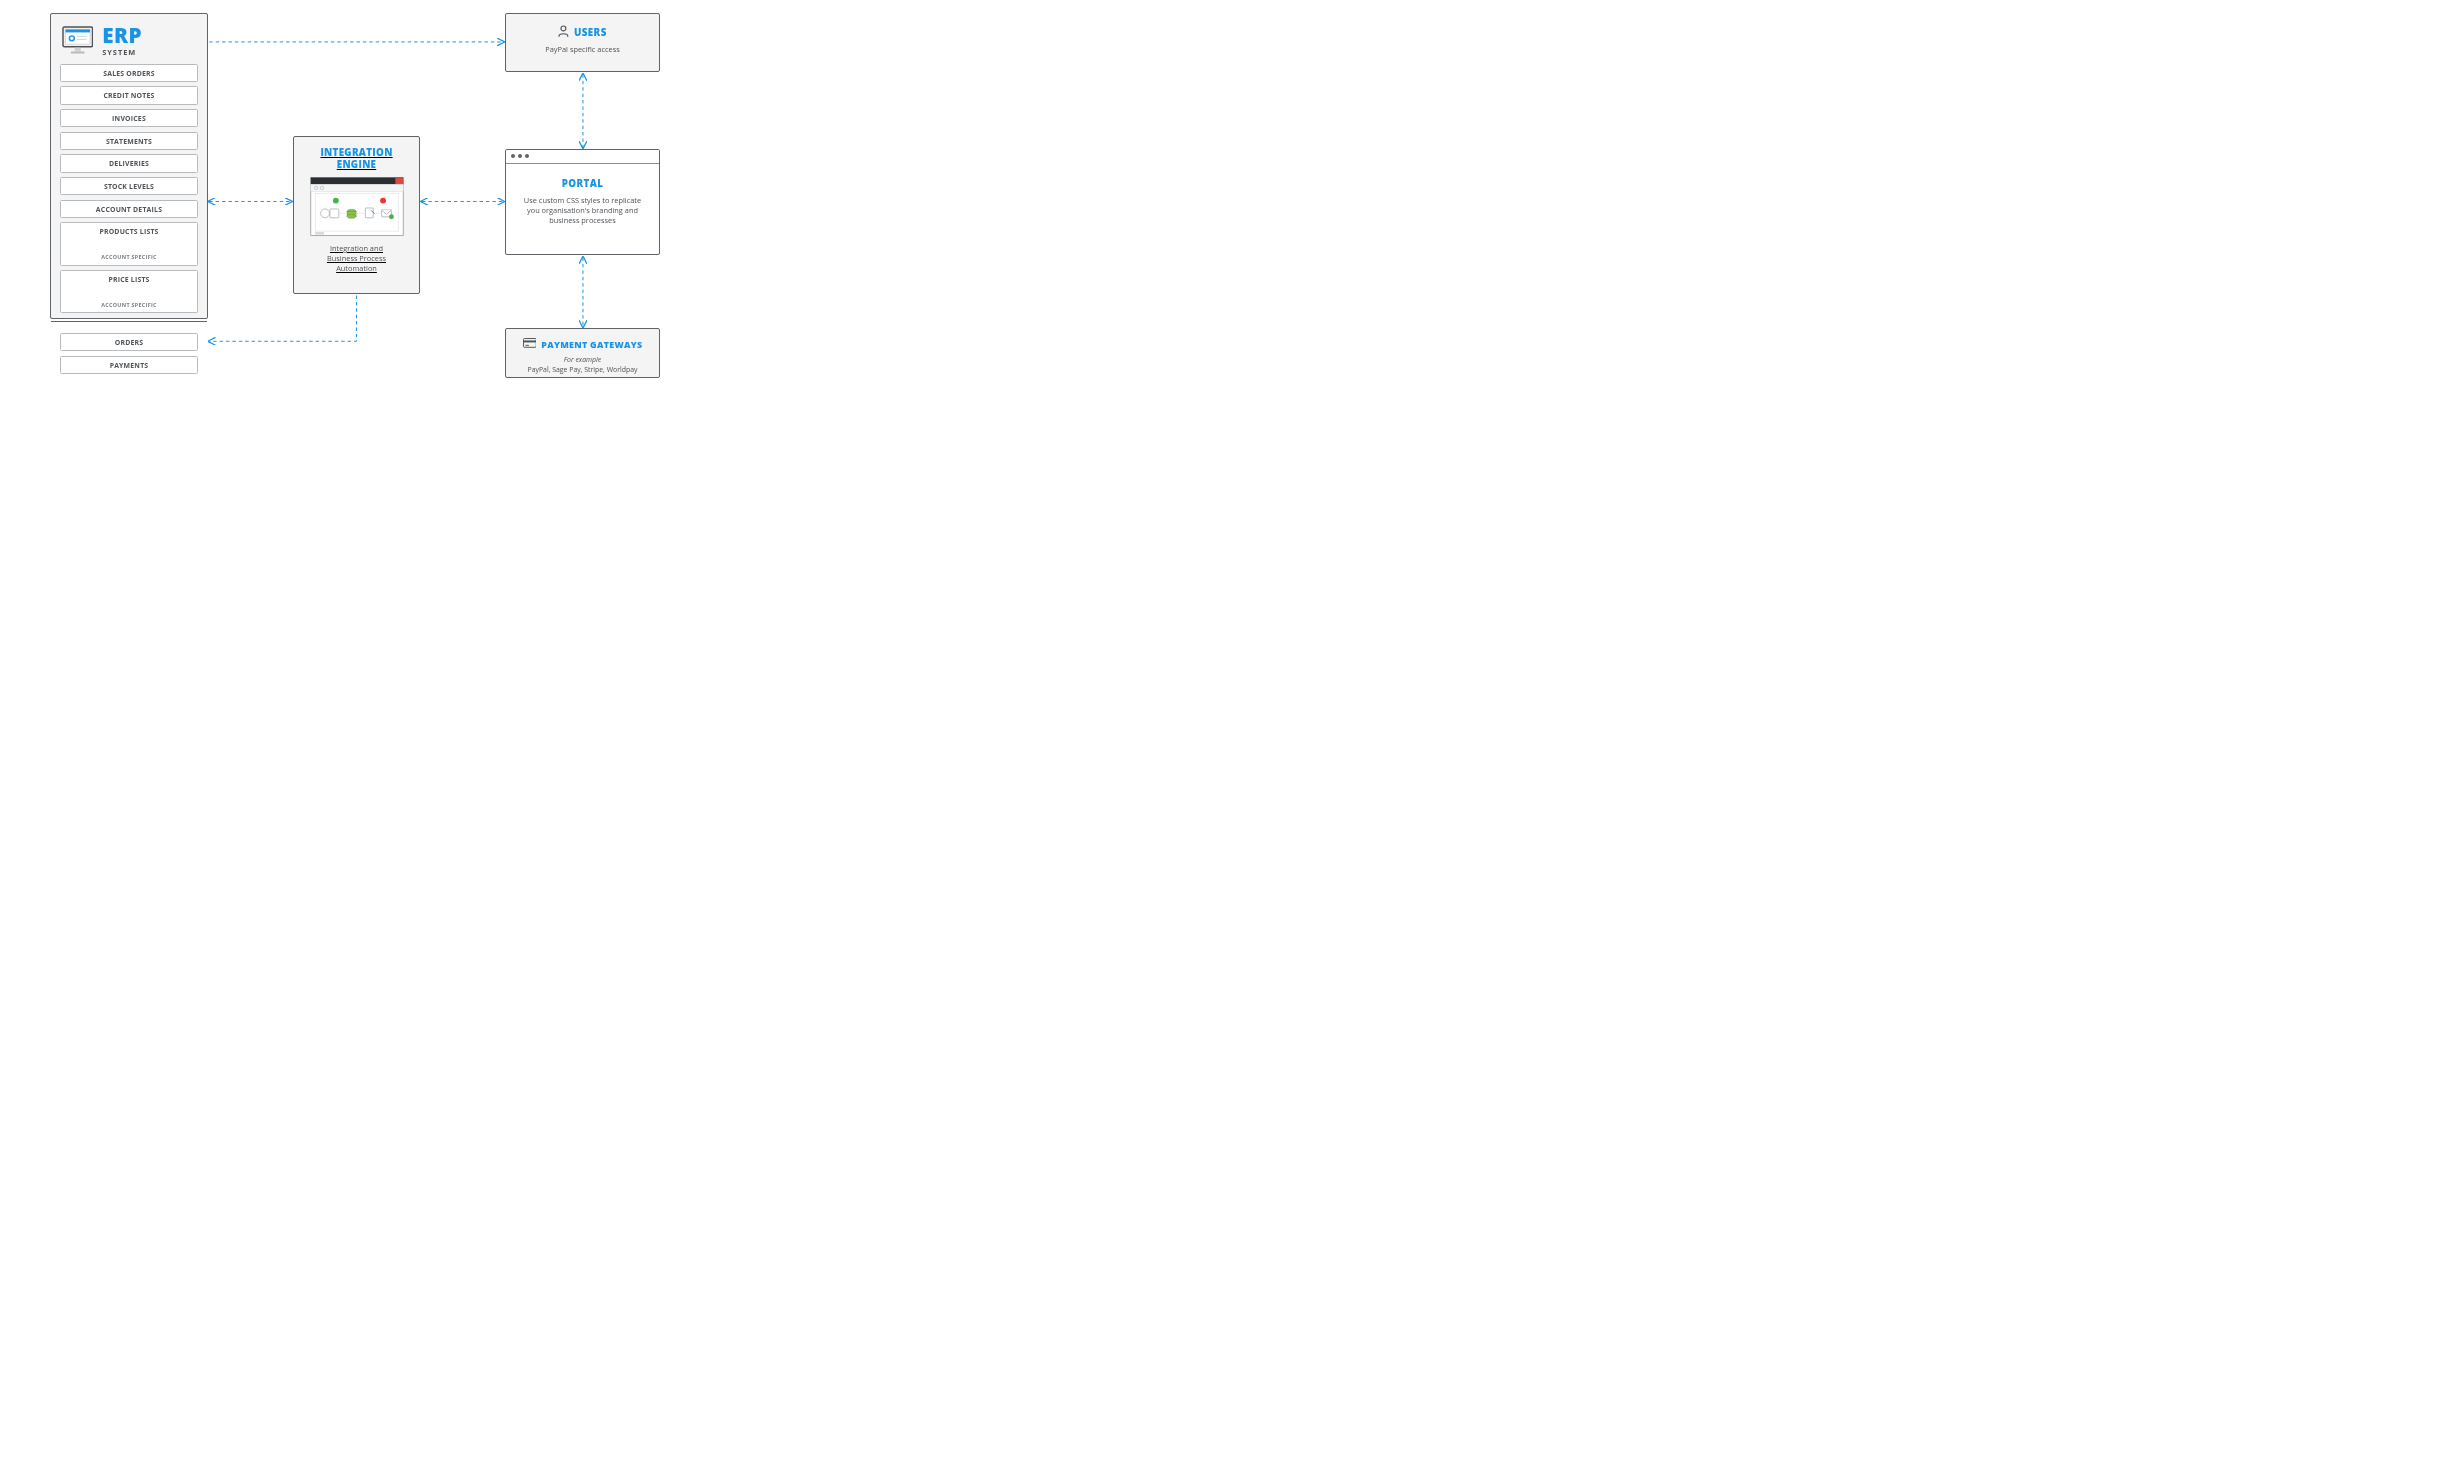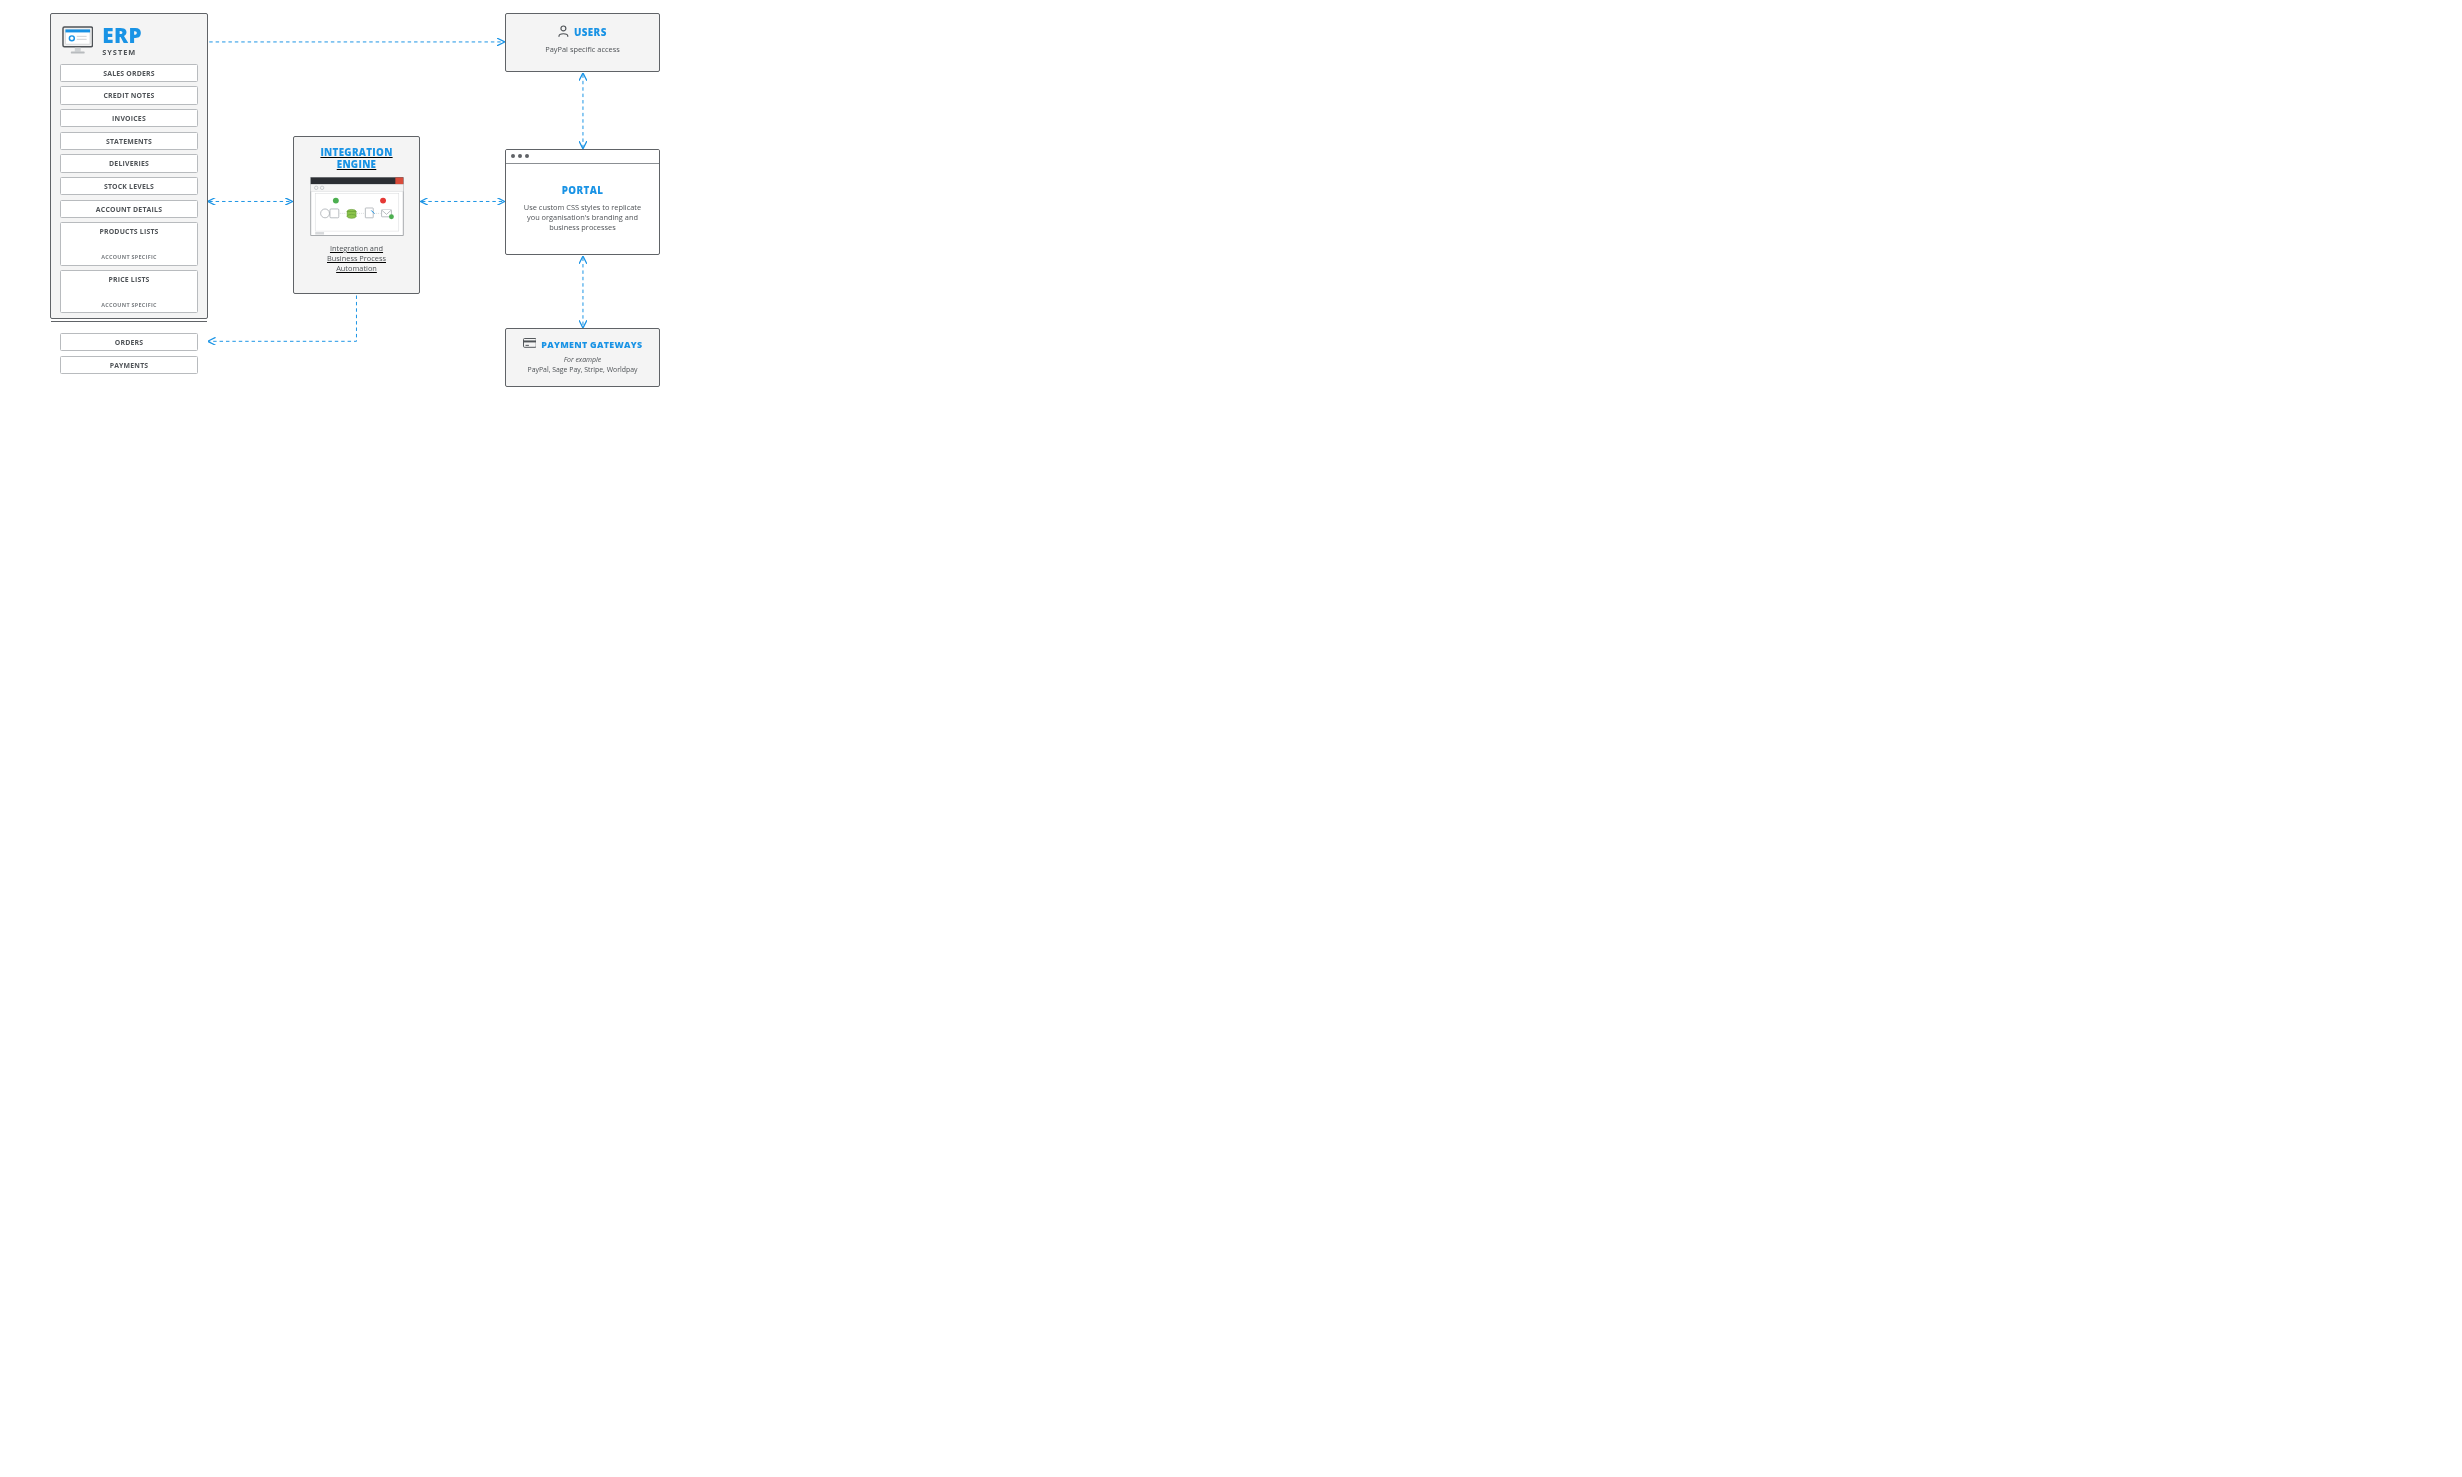--- a/index.html
+++ b/index.html
@@ -141,35 +141,35 @@
     align-items:center;
     gap:3px;
     padding-left:4.9px;
   }
   .portal .bar span{ width:3.9px;height:3.9px;border-radius:50%;background:#606367;display:block;}
   .portal h2 {
     font-size: 9.8px;
     font-weight: 800;
     color: #1993e5;
     letter-spacing: 0.4px;
-    margin-top:20px;
+    margin-top:13px;
   }
   .portal .desc {
     font-size: 7.4px;
     color: #4f5357;
     margin-top: 4.9px;
     line-height: 1.4;
     padding: 0 12.8px;
   }
   
   .gateways {
     left: 505px;
     top: 328px;
     width: 155px;
-    height: 59px;
+    height: 50px;
     text-align: center;
     padding-top: 8.9px;
   }
   .gateways h2 {
     font-size: 8.9px;
     font-weight: 800;
     color: #1993e5;
     letter-spacing: 0.3px;
     display:inline-flex;
     align-items:center;

